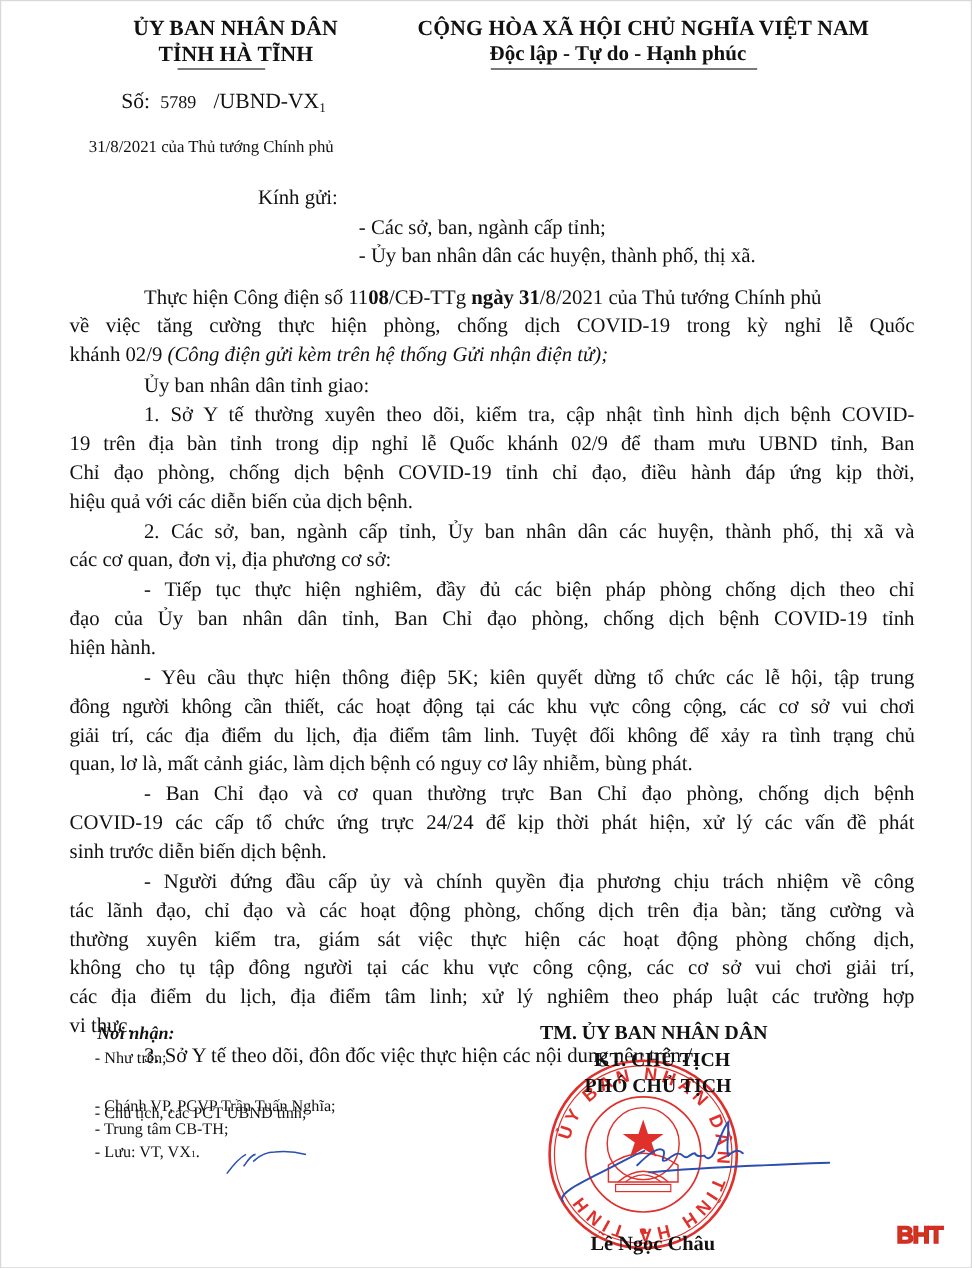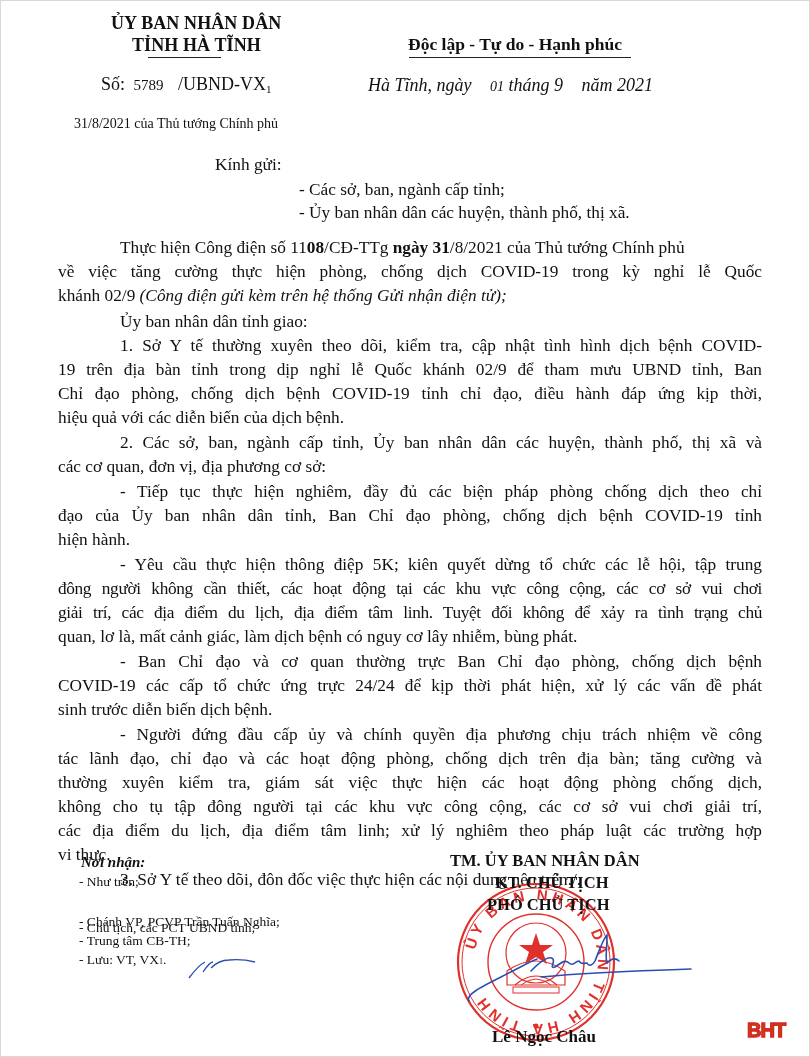--- a/index.html
+++ b/index.html
@@ -31,30 +31,24 @@
   <div class="abs hdr" style="left:131px; top:34px;">TỈNH HÀ TĨNH</div>
   <div class="uline" style="left:147px; top:56px; width:73px;"></div>
 
   <div class="abs" style="left:100px; top:73px; font-size:18px;">
     <span>Số:</span>
     <span style="font-size:15px; margin-left:4px;text-align:center;">5789</span>
     <span style="margin-left:10px;">/UBND-VX</span><span style="font-size:11px; vertical-align:-3px;">1</span>
   </div>
   <div class="abs" style="left:73px; top:115px; font-size:14px;">31/8/2021 của Thủ tướng Chính phủ</div>
 
+  <div class="abs hdr" style="left:347px; top:12px;">CỘNG HÒA XÃ HỘI CHỦ NGHĨA VIỆT NAM</div>
   <div class="abs" style="left:407px; top:33px; font-size:17.5px; font-weight:bold;">Độc lập - Tự do - Hạnh phúc</div>
   <div class="uline" style="left:408px; top:56px; width:222px;"></div>
 
-  <div class="abs i" style="left:367px; top:74px; font-size:18px;">
-    <span>Hà Tĩnh, ngày</span>
-    <span style="font-size:14px; margin-left:14px;">01</span>
-    <span>tháng</span>
-    <span>9</span>
-    <span style="margin-left:14px;">năm 2021</span>
-  </div>
 
   <div class="abs body-text" style="left:214px; top:152px;">Kính gửi:</div>
   <div class="abs body-text" style="left:298px; top:200px;">- Ủy ban nhân dân các huyện, thành phố, thị xã.</div>
   <div class="abs body-text" style="left:298px; top:177px;">- Các sở, ban, ngành cấp tỉnh;</div>
 
   <div class="body-text">
     <div class="line" style="left:119px; top:235px;">
       <span>Thực hiện Công điện số 11</span><span class="b">08</span><span>/CĐ-TTg </span><span class="b">ngày 31</span><span>/8/2021 của Thủ tướng Chính phủ</span>
     </div>
     <div class="line justify" style="top:259px;">về việc tăng cường thực hiện phòng, chống dịch COVID-19 trong kỳ nghỉ lễ Quốc</div>

